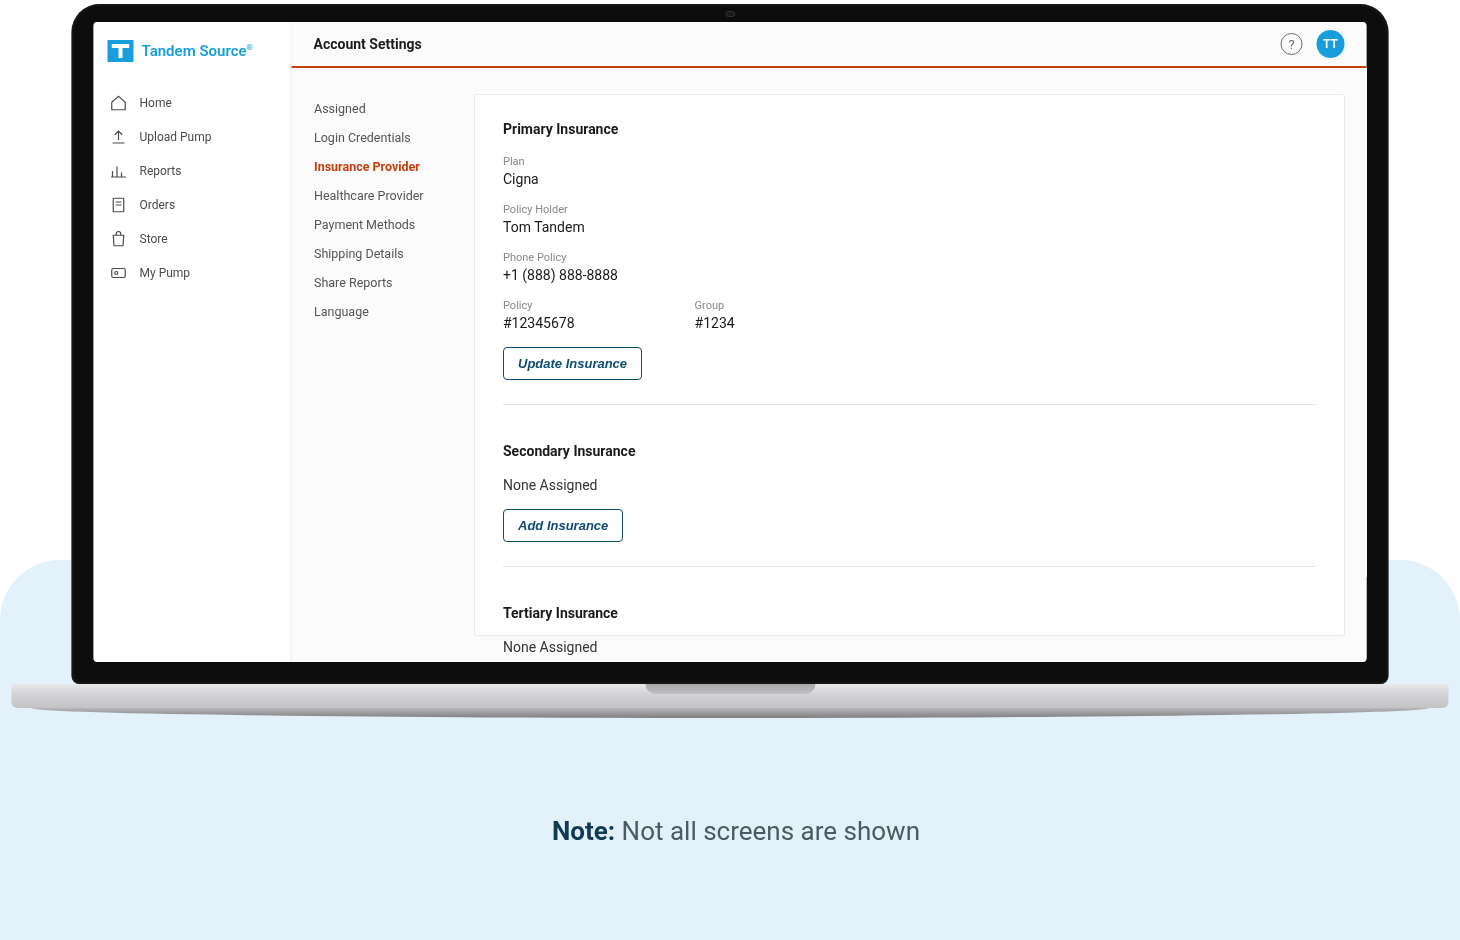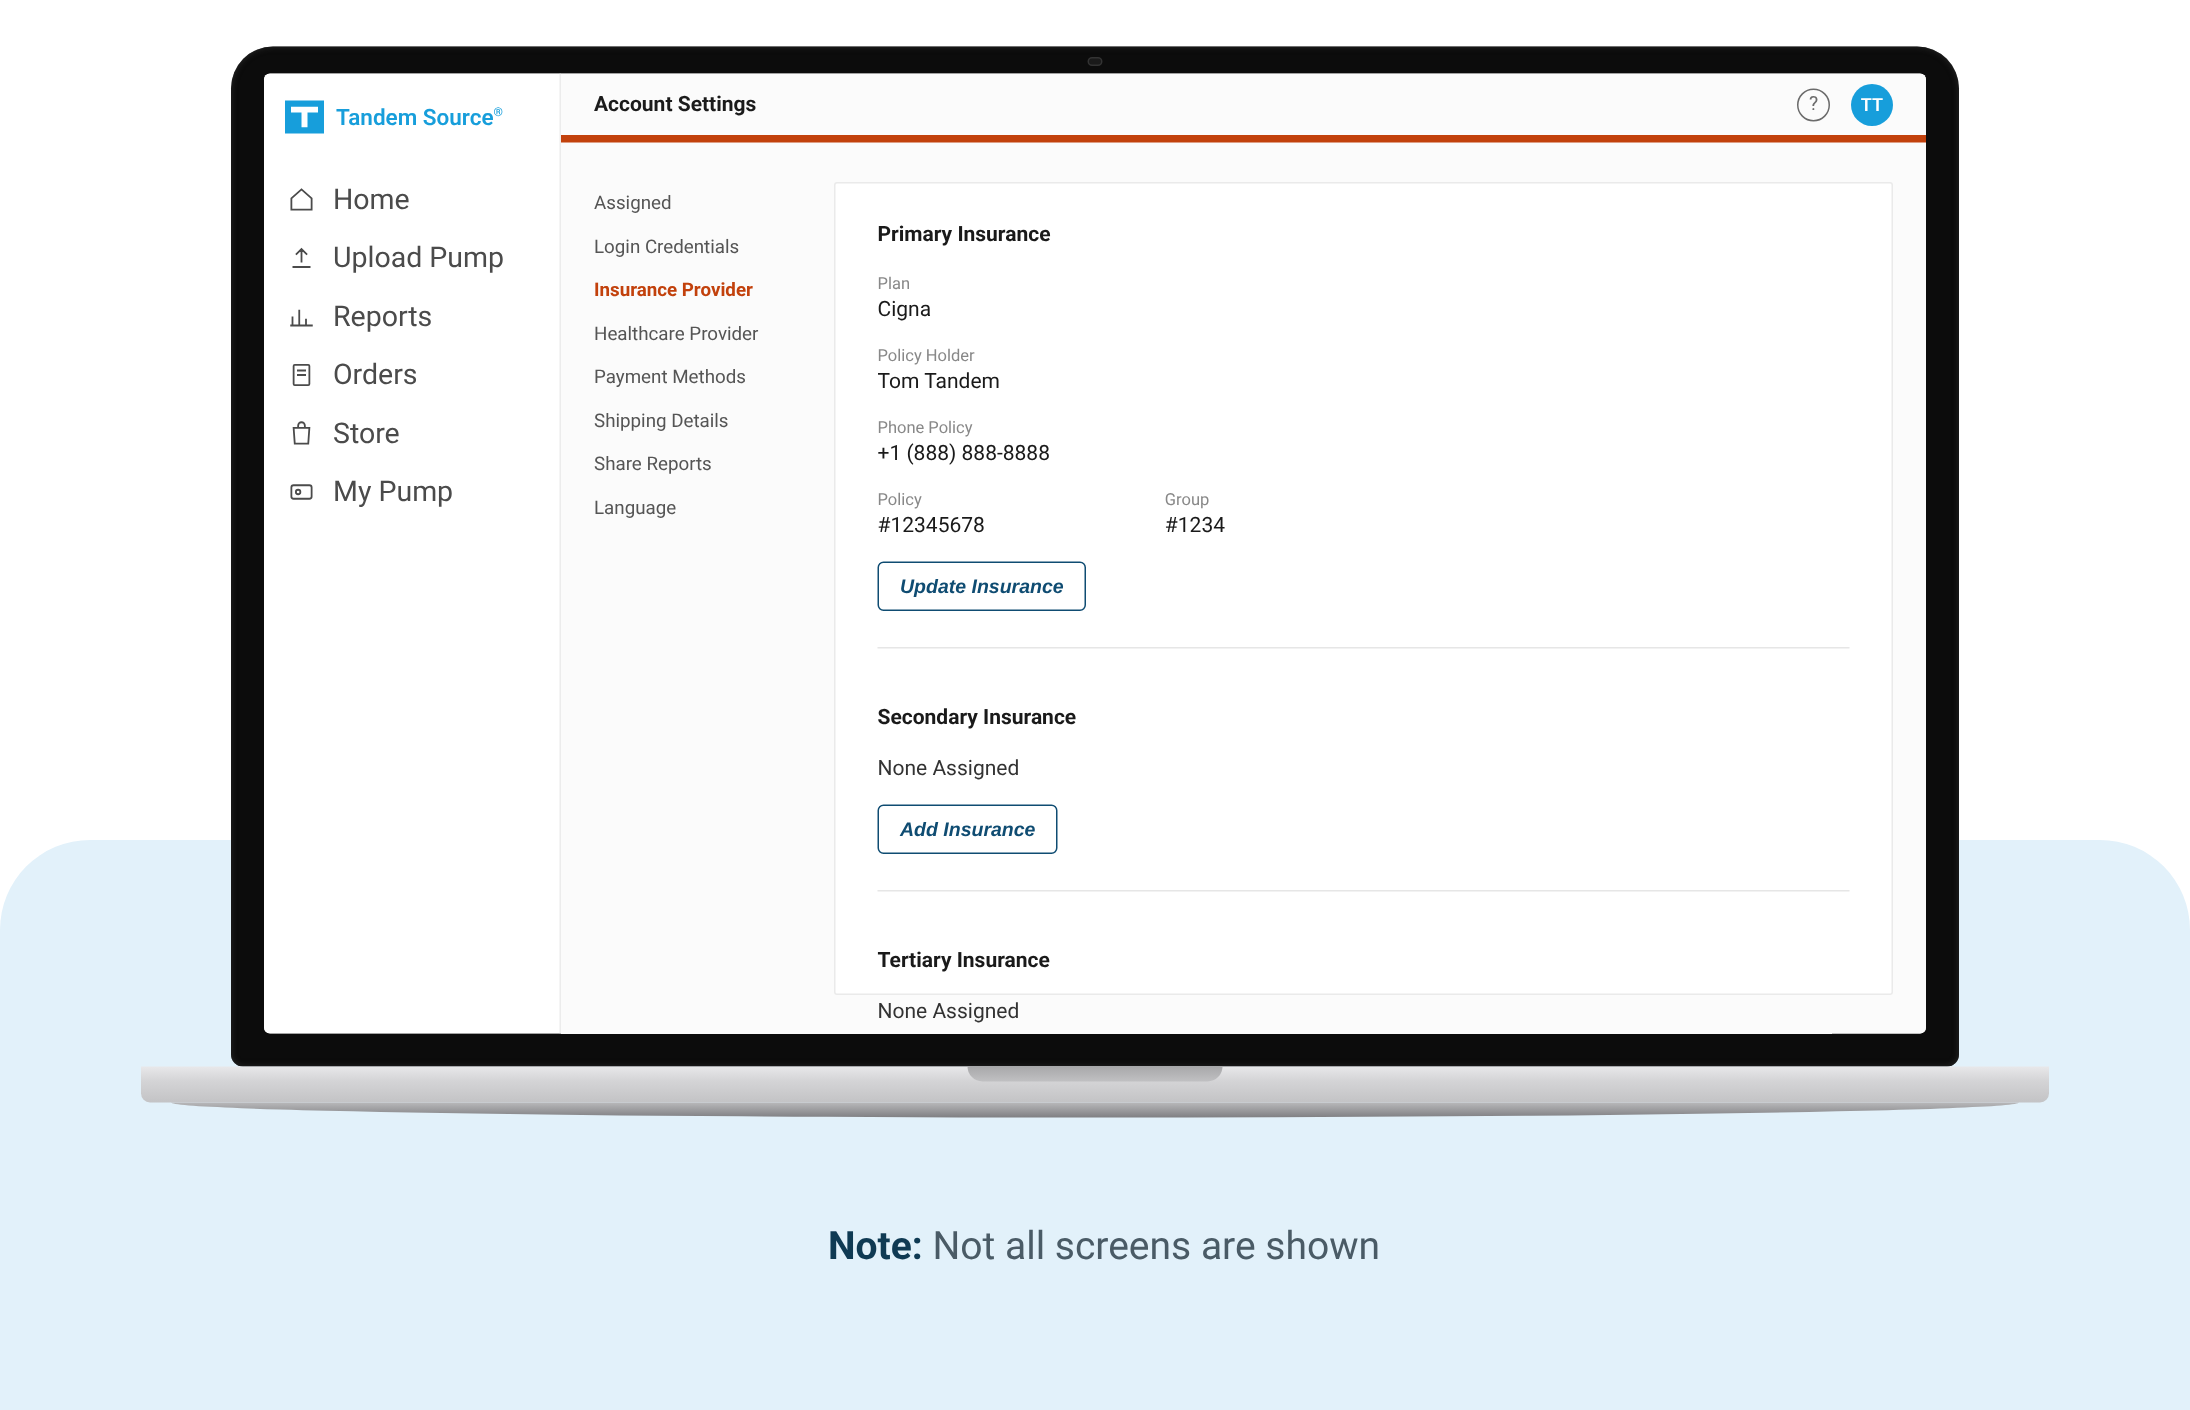--- a/index.html
+++ b/index.html
@@ -17,23 +17,23 @@
     left: 0;
     right: 0;
     height: 380px;
     background: #e2f1fa;
     border-radius: 60px 60px 0 0;
     z-index: 0;
   }
   .laptop {
     position: absolute;
     left: 50%;
-    top: 31px;
+    top: 4px;
     transform: translateX(-50%);
-    width: 1152px;
+    width: 1317px;
     z-index: 1;
   }
   .laptop-screen-frame {
     background: #0c0c0c;
     border-radius: 28px 28px 8px 8px;
     padding: 18px 22px 22px 22px;
     position: relative;
     box-shadow: inset 0 0 4px #2a2a2a;
   }
   .camera {
@@ -112,40 +112,40 @@
     font-size: 15px;
   }
   .logo-text sup { font-size: 8px; vertical-align: super; }
   .nav { padding: 6px 6px; }
   .nav-item {
     display: flex;
     align-items: center;
     gap: 12px;
     padding: 8px 10px;
     color: #4b4b4b;
-    font-size: 19px;
+    font-size: 12px;
     cursor: pointer;
     border-radius: 4px;
   }
   .nav-icon {
     width: 18px;
     height: 18px;
     flex-shrink: 0;
     color: #4b4b4b;
   }
 
   .main {
     flex: 1;
     display: flex;
     flex-direction: column;
     min-width: 0;
   }
   .topbar {
     height: 46px;
-    border-bottom: 5px solid #c2410c;
+    border-bottom: 2px solid #c2410c;
     display: flex;
     align-items: center;
     padding: 0 22px;
     background: #fbfbfb;
   }
   .page-title {
     font-weight: 700;
     font-size: 14px;
     color: #1b1b1b;
   }

